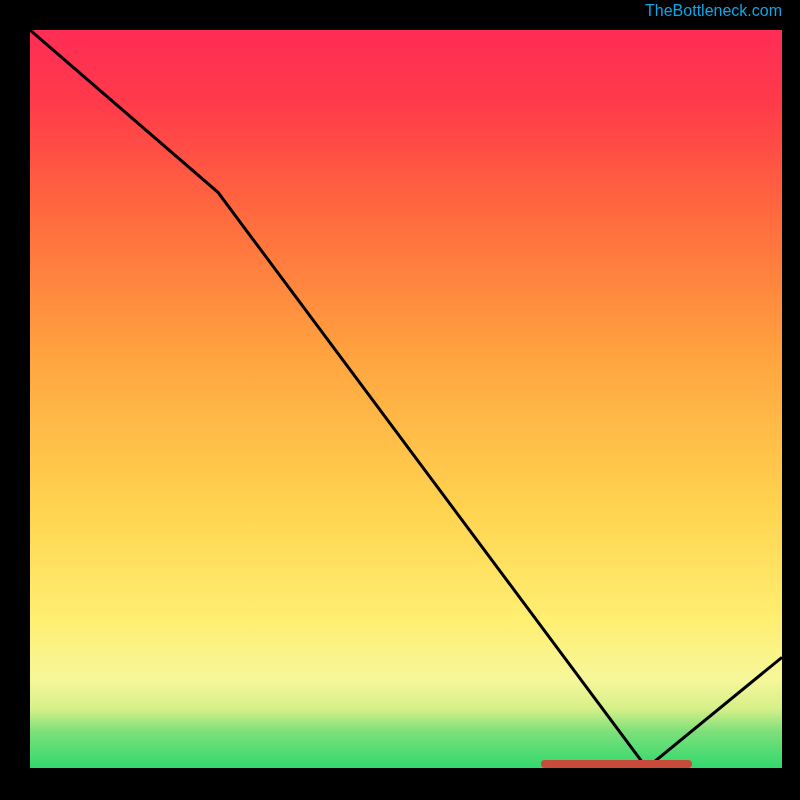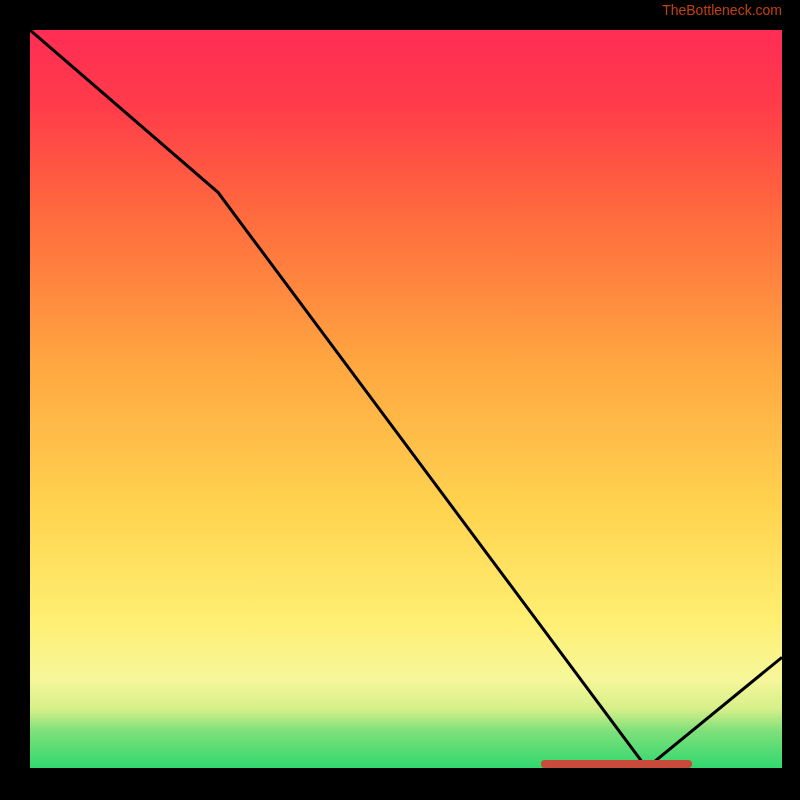--- a/index.html
+++ b/index.html
@@ -8,22 +8,22 @@
     height: 800px;
     background: #000;
     position: relative;
     font-family: Arial, sans-serif;
     overflow: hidden;
   }
   .watermark {
     position: absolute;
     top: 2px;
     right: 18px;
-    color: #c2410c;
-    font-size: 14px;
+    color: #0ea5e9;
+    font-size: 16px;
     font-weight: 500;
     z-index: 5;
   }
   .frame {
     position: absolute;
     inset: 0;
   }
   .border-top, .border-bottom, .border-left, .border-right {
     position: absolute;
     background: #000;

